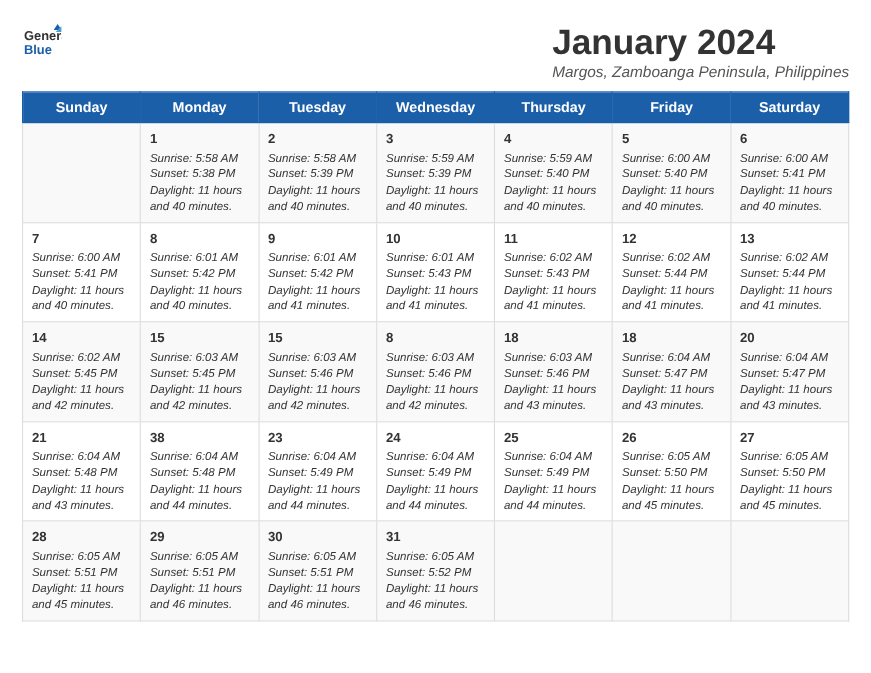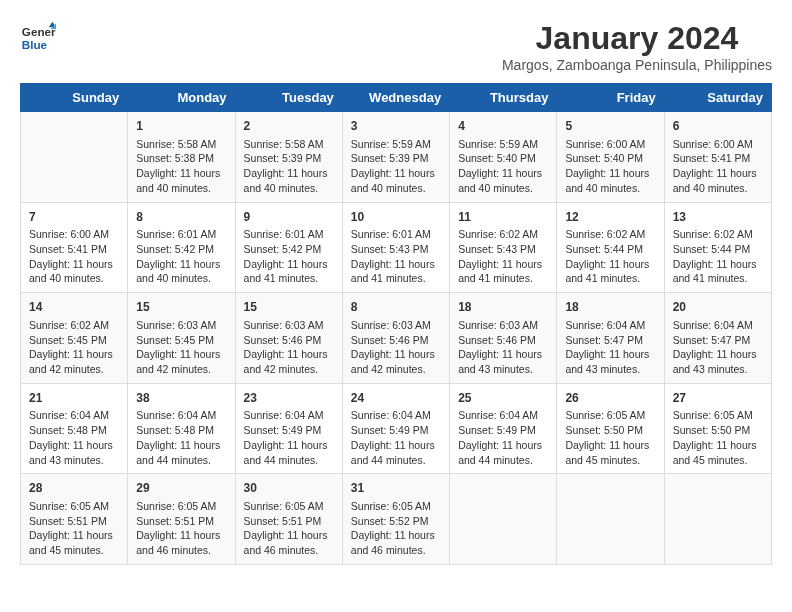--- a/index.html
+++ b/index.html
@@ -19,44 +19,45 @@
     .logo {
       display: flex;
       align-items: center;
       gap: 4px;
     }
     .logo-icon {
       width: 36px;
       height: 36px;
     }
     .title-area {
-      text-align: center;
+      text-align: left;
       margin-left: 16px;
     }
     .month-title {
       font-size: 32px;
       font-weight: bold;
       color: #333;
     }
     .location {
       font-size: 14px;
       color: #555;
+      font-style: italic;
     }
     table {
       width: 100%;
       border-collapse: collapse;
       font-size: 11px;
     }
     thead tr {
       background-color: #1a5fa8;
       color: #fff;
     }
     thead th {
       padding: 6px 8px;
-      text-align: right;
+      text-align: center;
       font-size: 13px;
       font-weight: bold;
       border: 1px solid #1a5fa8;
     }
     tbody tr {
       border-bottom: 1px solid #ccc;
     }
     tbody td {
       vertical-align: top;
       padding: 6px 8px;
@@ -73,20 +74,21 @@
     }
     .day-num {
       font-weight: bold;
       font-size: 12px;
       display: block;
       margin-bottom: 2px;
     }
     .day-info {
       font-size: 10.5px;
       color: #333;
+      font-style: italic;
     }
   </style>
 </head>
 <body>
 
 <div class="header">
   <div class="logo">
     <svg class="logo-icon" viewBox="0 0 40 40">
       <text x="2" y="18" font-size="13" font-weight="bold" fill="#333" font-family="Arial">General</text>
       <text x="2" y="32" font-size="13" font-weight="bold" fill="#1a5fa8" font-family="Arial">Blue</text>

